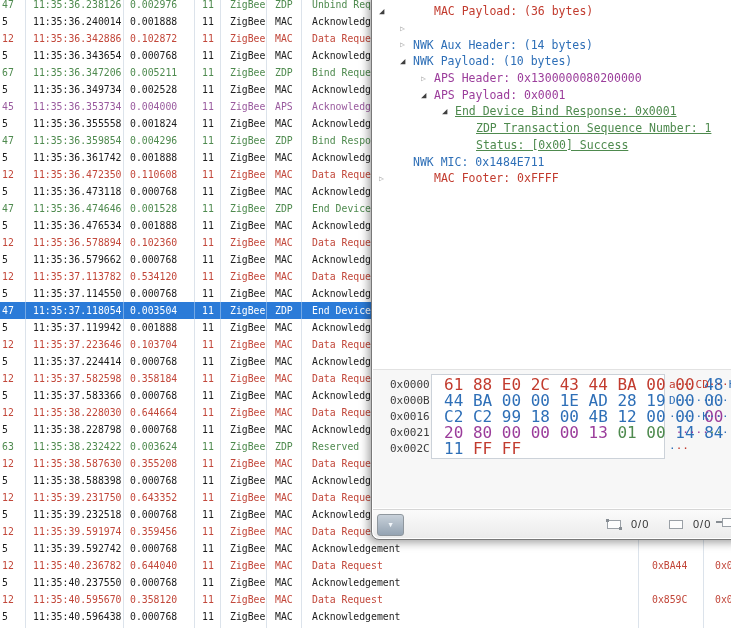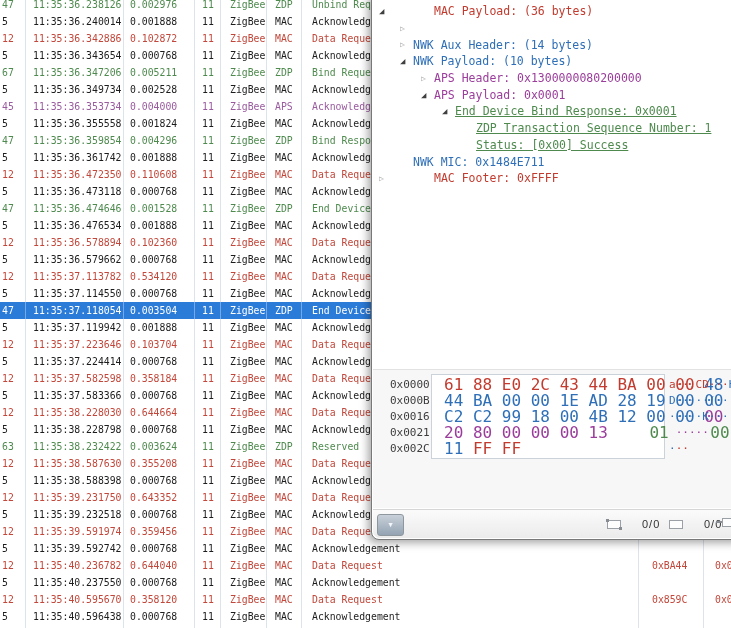--- a/index.html
+++ b/index.html
@@ -47,31 +47,31 @@
            background:#f7f7f7;border-top:1px solid #e2e2e2;box-sizing:border-box;}
   .offsets{position:absolute;left:17px;top:7px;font-size:11px;line-height:16px;
            color:#3d3d3d;white-space:pre;}
   .hexbox{position:absolute;left:58px;top:4px;width:234px;height:85px;background:#ffffff;
           border:1px solid #ccd2d9;box-sizing:border-box;padding:2px 0 16px 12px;
           font-size:16px;line-height:16px;white-space:pre;}
   .asciicol{position:absolute;left:296px;top:7px;font-size:11px;line-height:16px;white-space:pre;}
   .k-mac{color:var(--tree-mac);}
   .k-nwk{color:var(--tree-nwk);}
   .k-aps{color:var(--tree-aps);}
-  .k-zdp{color:var(--tree-zdp);margin-left:32px;}
+  .k-zdp{color:var(--tree-zdp);}
   
   .statusbar{position:absolute;left:1px;right:1px;bottom:1px;height:29px;
              background:linear-gradient(#fbfbfb,#ebebeb);
              border-top:1px solid #d6d6d6;border-radius:0 0 7px 7px;box-sizing:border-box;}
   .drop-btn{position:absolute;left:4px;top:4px;width:25px;height:20px;
             border:1px solid #8f979e;border-radius:3px;
             background:linear-gradient(#c8d1da,#94a3b2);
             display:flex;align-items:center;justify-content:center;cursor:default;}
   .drop-btn span{color:#f3f7fb;font-size:7px;line-height:7px;}
-  .counter{position:absolute;top:8px;display:flex;align-items:center;gap:21px;
+  .counter{position:absolute;top:8px;display:flex;align-items:center;gap:10px;
            font-family:"Liberation Sans",sans-serif;font-size:11px;color:#333333;letter-spacing:1px;}
   .ico{width:14px;height:9px;border:1px solid #9aa0a6;background:#fdfdfd;
        position:relative;box-sizing:border-box;flex:0 0 auto;}
   .sel-ico::before{content:"";position:absolute;left:-2px;top:-2px;width:3px;height:3px;background:#878d93;}
   .sel-ico::after{content:"";position:absolute;right:-2px;bottom:-2px;width:3px;height:3px;background:#878d93;}
   .goto-ico::before{content:"";position:absolute;left:-7px;top:2px;width:6px;height:2px;background:#878d93;}
   .cnt1{left:234px;}
   .cnt2{left:296px;}
   .cnt3{left:349px;}
 </style>

